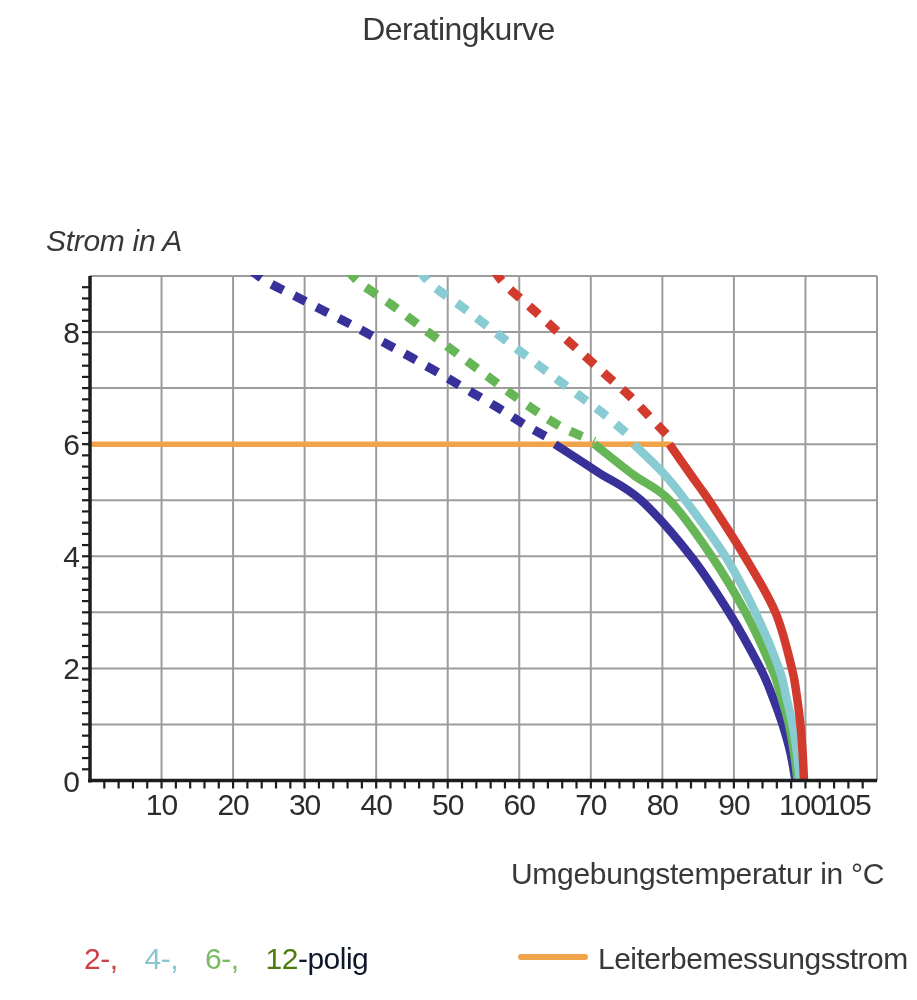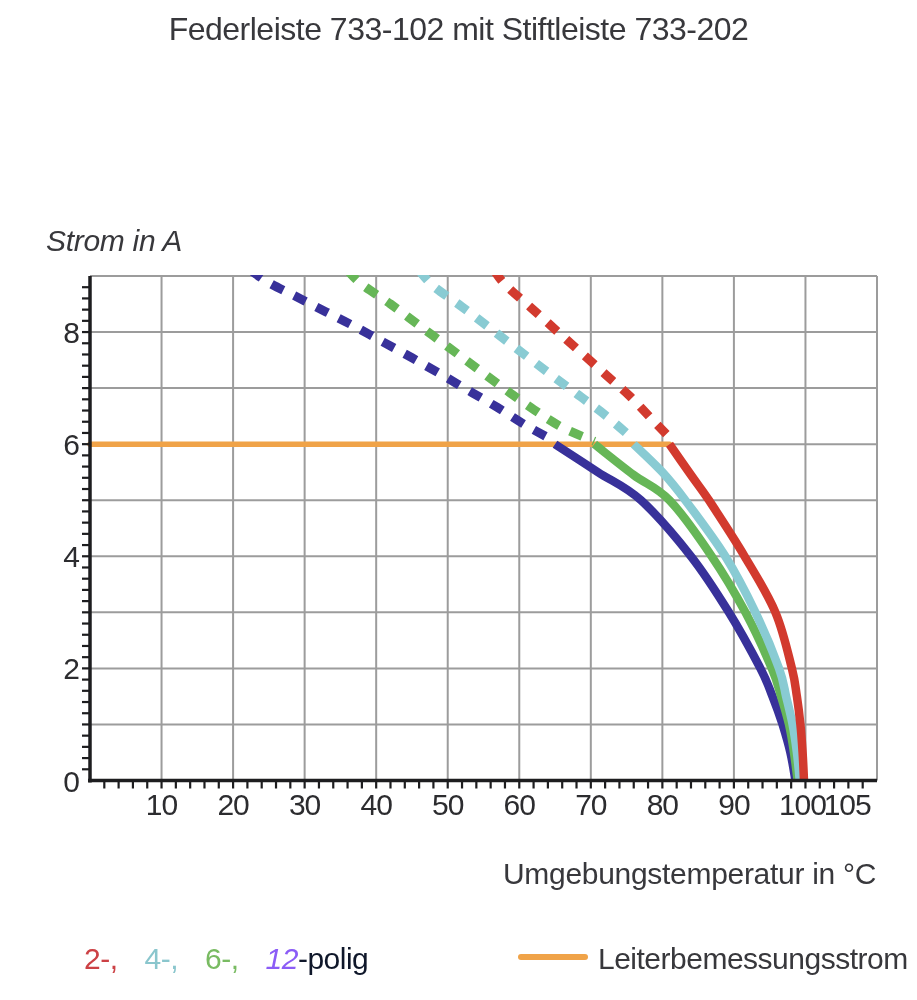--- a/index.html
+++ b/index.html
@@ -6,42 +6,42 @@
   body{
     width:917px;height:1000px;position:relative;background:#ffffff;
     font-family:"Liberation Sans", sans-serif;overflow:hidden;
   }
   .title-block{
     position:absolute;top:6px;left:0;width:917px;text-align:center;
     font-size:32px;line-height:46px;color:#38383c;letter-spacing:-0.5px;
   }
   .axis-title{position:absolute;font-size:30px;color:#38383c;letter-spacing:-0.3px;}
   #ylabel{left:46px;top:224px;font-style:italic;}
-  #xlabel{right:41px;top:857px;text-align:left;}
+  #xlabel{right:33px;top:857px;text-align:left;}
   #chart-svg{position:absolute;left:0;top:0;}
   svg text{
     font-family:"Liberation Sans", sans-serif;
     fill:#2c2c2f;font-size:30px;letter-spacing:-1px;
   }
   .legend-poles{
     position:absolute;left:84px;top:942px;display:flex;gap:27px;
     font-size:30px;letter-spacing:-0.5px;
   }
   .legend-rated-swatch{
     position:absolute;left:518px;top:954px;width:70px;height:6px;border-radius:3px;
   }
   .legend-rated-label{
     position:absolute;left:598px;top:942px;font-size:30px;color:#38383c;letter-spacing:-0.5px;text-align:center;
   }
 </style>
 </head>
 <body>
 
 <div class="title-block">
-  <div>Federleiste 733-102 mit Stiftleiste 733-202</div>
+  <div>Deratingkurve</div>
 </div>
 
 <div id="ylabel" class="axis-title">Strom in A</div>
 <div id="xlabel" class="axis-title">Umgebungstemperatur in °C</div>
 
 <svg id="chart-svg" width="917" height="1000" viewBox="0 0 917 1000">
     <defs>
       <clipPath id="plotclip">
         <rect x="90" y="275" width="787" height="506.5"></rect>
       </clipPath>
@@ -194,17 +194,17 @@
     <text x="79" y="679.3888888888889" text-anchor="end">2</text>
     <text x="79" y="567.2777777777778" text-anchor="end">4</text>
     <text x="79" y="455.1666666666667" text-anchor="end">6</text>
     <text x="79" y="343.0555555555556" text-anchor="end">8</text>
   </svg>
 
 <div class="legend-poles">
     <span><span style="color: rgb(204, 65, 69);">2-,</span></span>
     <span><span style="color: rgb(138, 198, 205);">4-,</span></span>
     <span><span style="color: rgb(121, 187, 98);">6-,</span></span>
-    <span><span style="color: #8b5cf6; font-style: italic;">12</span><span style="color: #0f172a;">-polig</span></span>
+    <span><span style="color: #4d7c0f;">12</span><span style="color: #0f172a;">-polig</span></span>
   </div>
 
 <div class="legend-rated-swatch" style="background: rgb(240, 163, 72);"></div>
 <div class="legend-rated-label">Leiterbemessungsstrom</div>
 
 </body></html>

